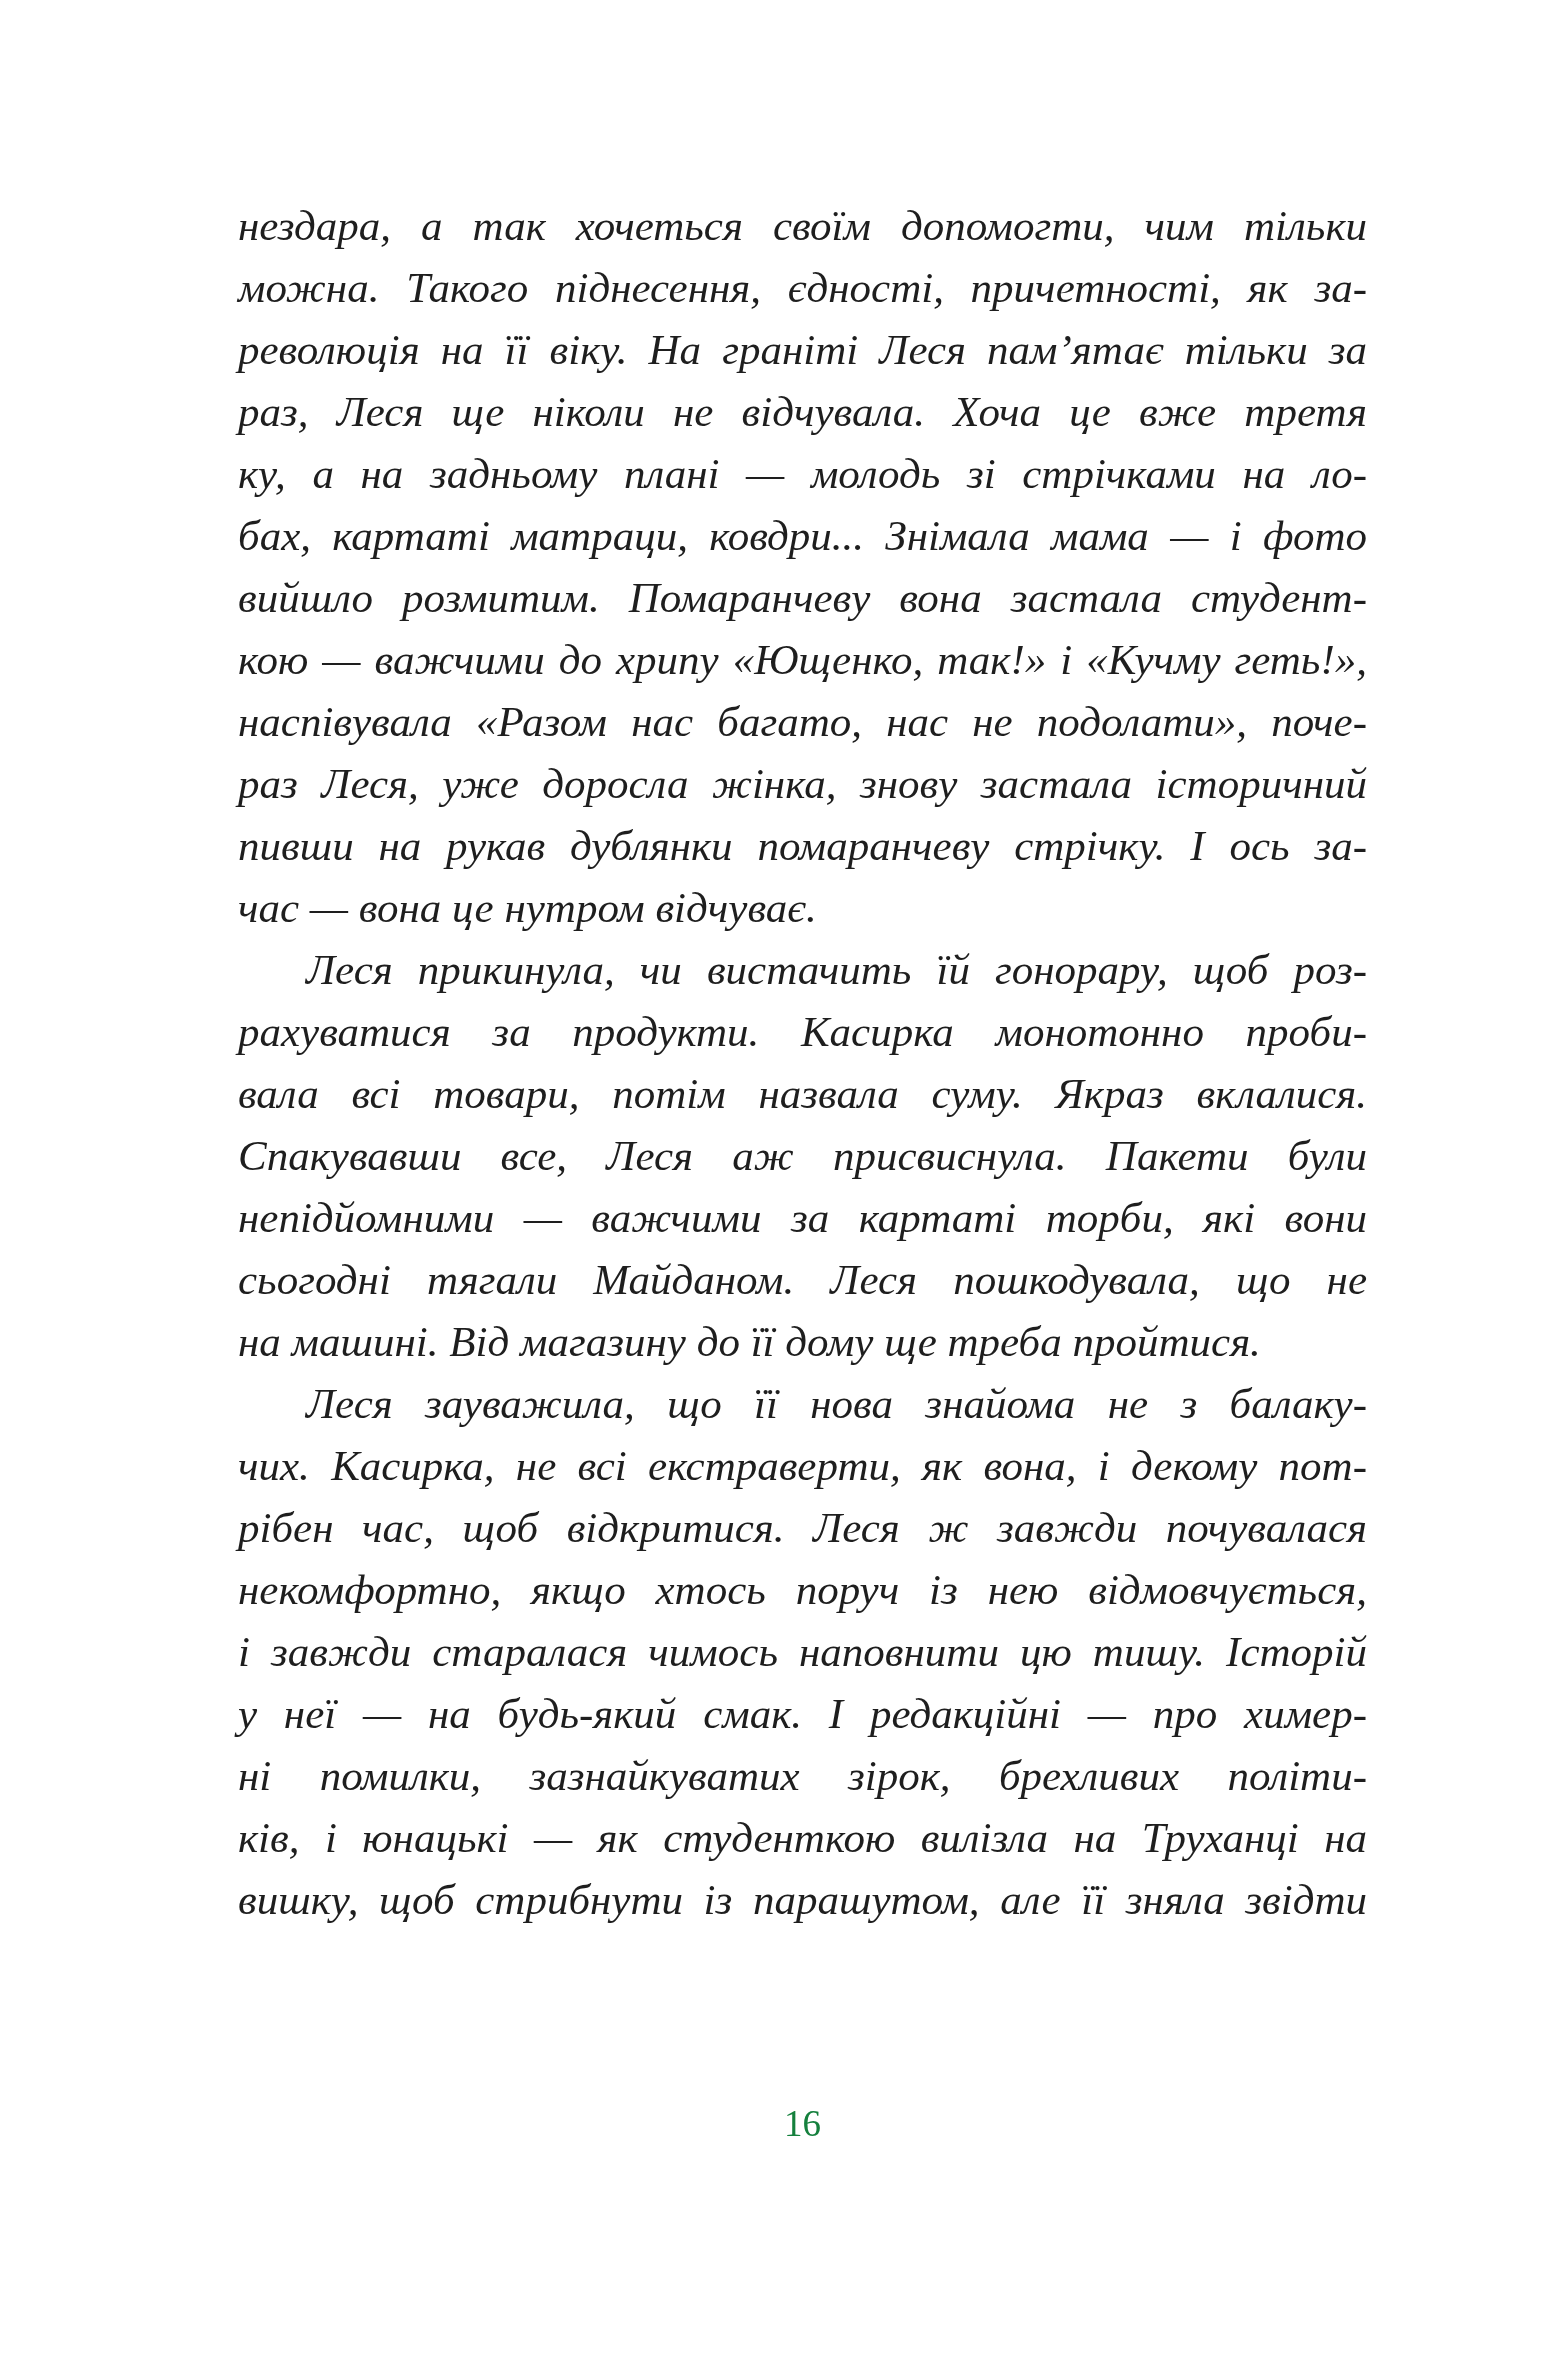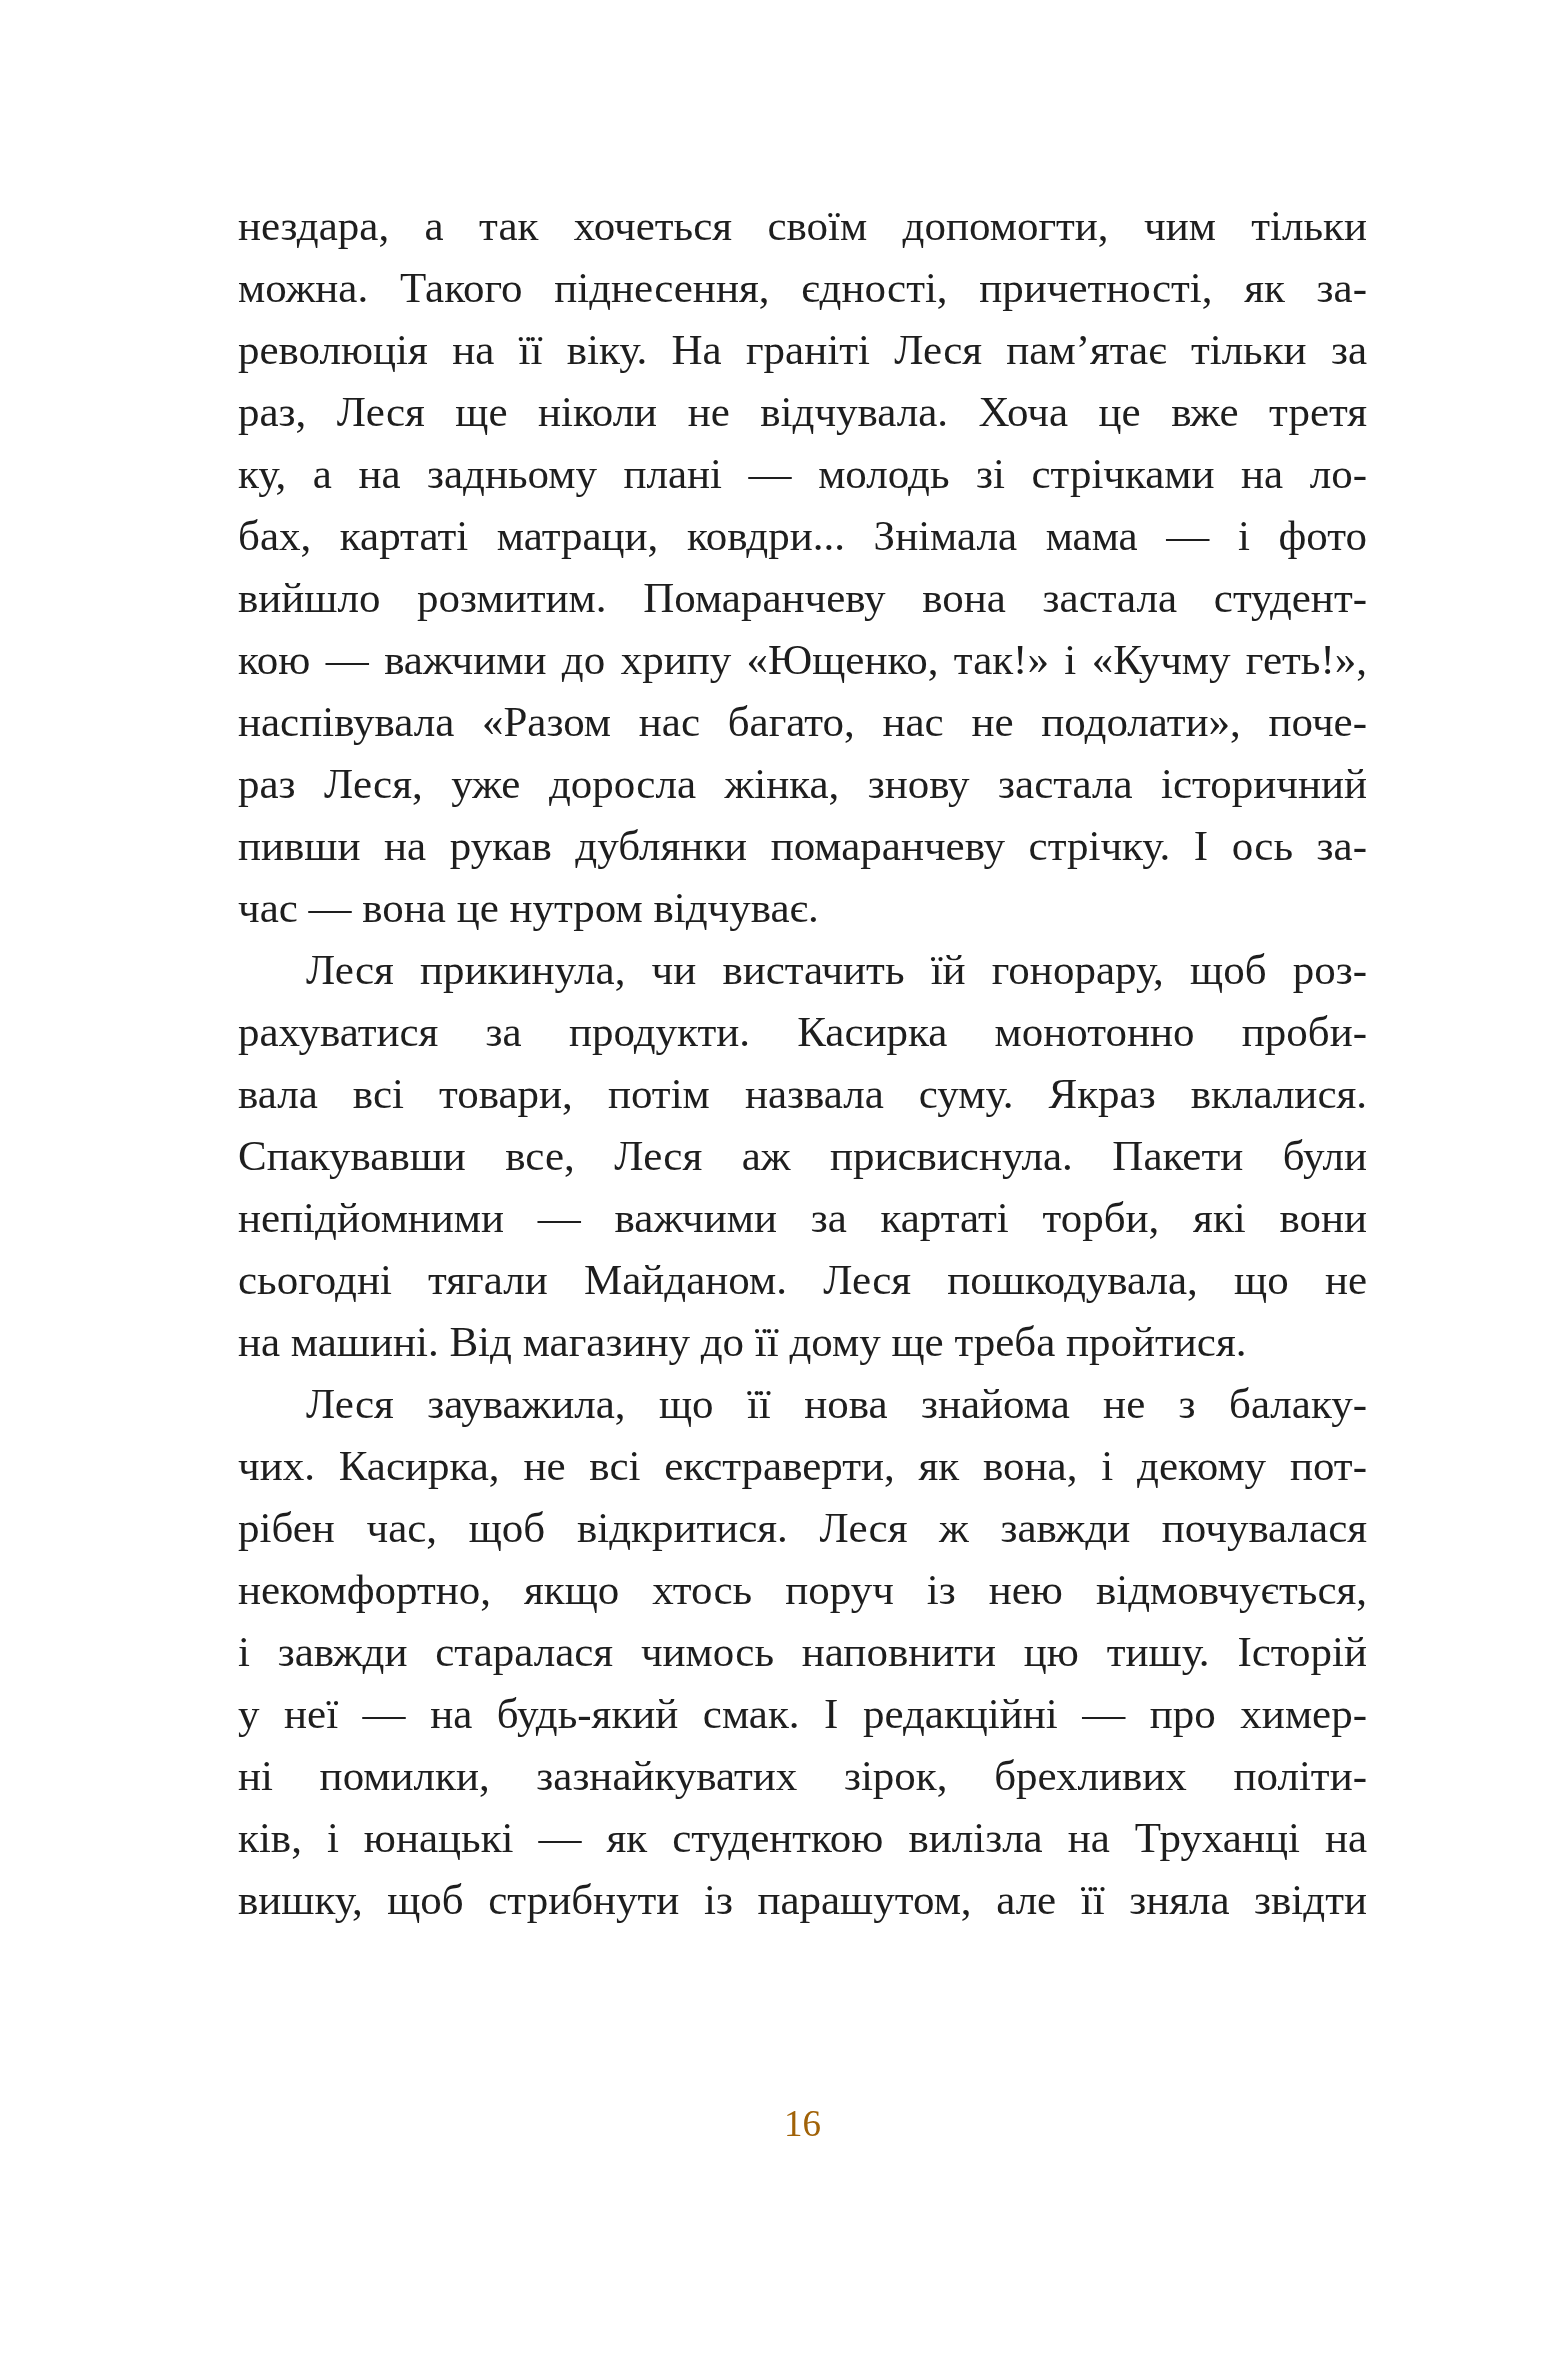--- a/index.html
+++ b/index.html
@@ -15,20 +15,21 @@
     color: #1e1e1e;
     overflow: hidden;
   }
   .text-block {
     position: absolute;
     left: 238px;
     top: 195px;
     width: 1129px;
     font-size: 43px;
     line-height: 62px;
+    font-style: italic;
   }
   .paragraph {
     margin: 0;
   }
   .line {
     text-align: justify;
     text-align-last: justify;
     white-space: normal;
   }
   .line.last {
@@ -38,21 +39,21 @@
     text-indent: 68px;
   }
   .page-number {
     position: absolute;
     left: 238px;
     top: 2100px;
     width: 1129px;
     text-align: center;
     font-size: 37px;
     line-height: 48px;
-    color: #a16207;
+    color: #15803d;
   }
 </style>
 </head>
 <body>
 
 <div class="page">
   <div class="text-block">
       <div class="paragraph">
         <div class="line">нездара, а так хочеться своїм допомогти, чим тільки</div>
         <div class="line">можна. Такого піднесення, єдності, причетності, як за-</div>

